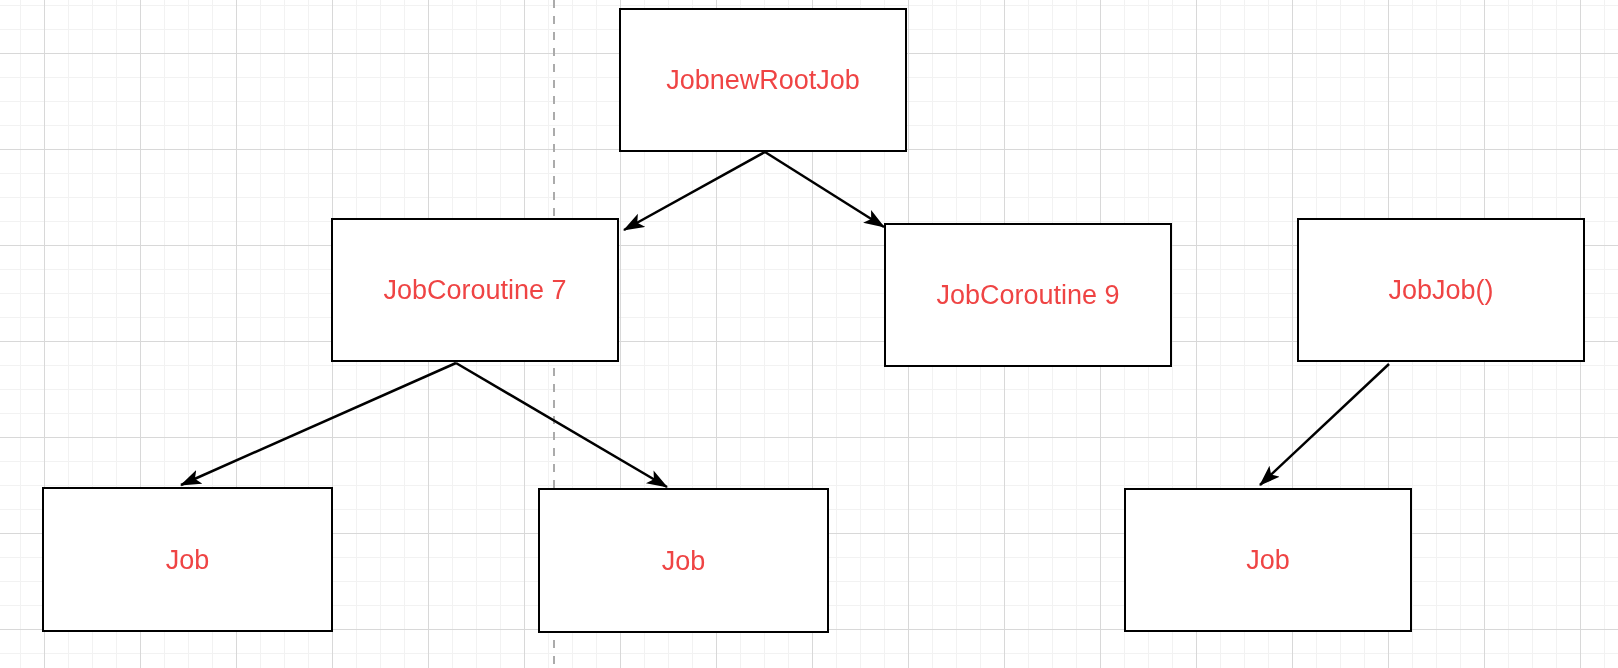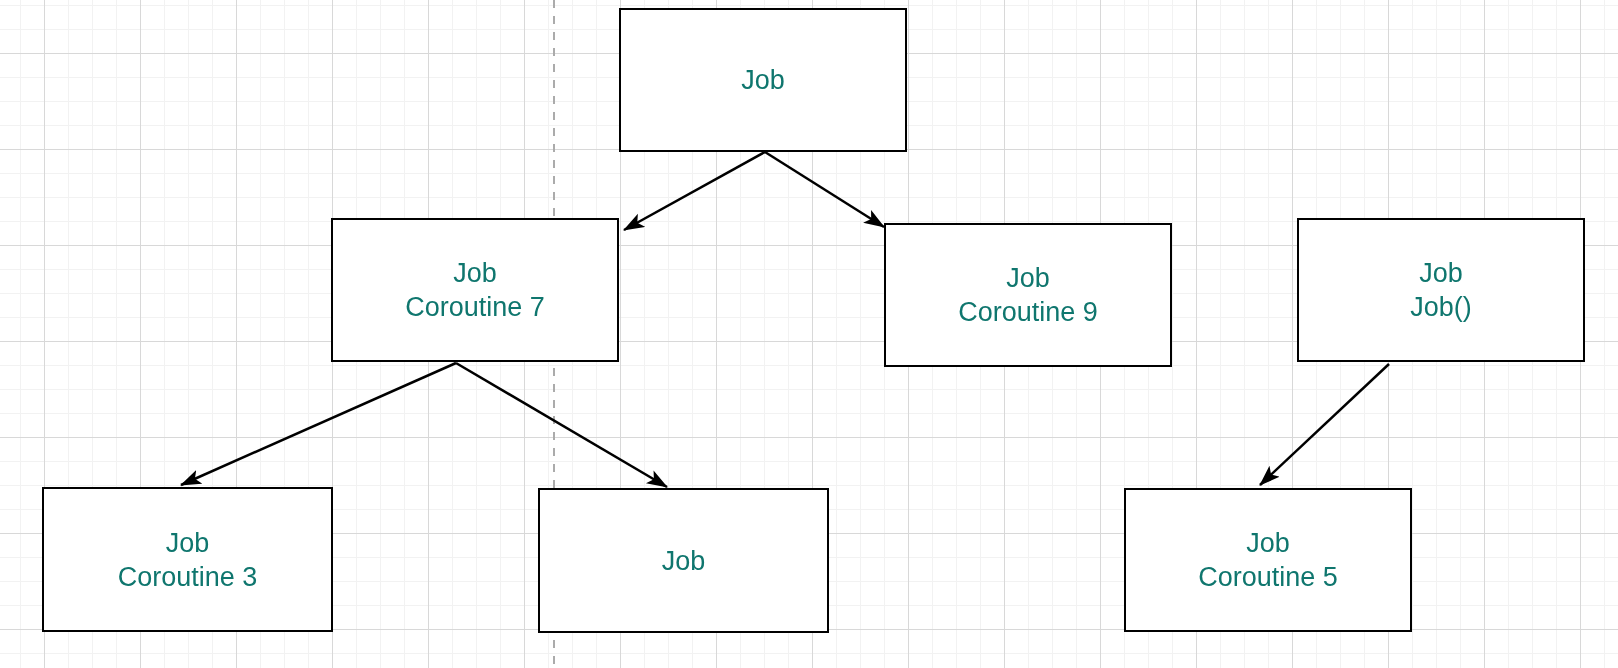--- a/index.html
+++ b/index.html
@@ -32,26 +32,25 @@
       #ababab 0 8px,
       transparent 8px 16px);
     z-index: 1;
   }
   .node {
     position: absolute;
     box-sizing: border-box;
     background: #ffffff;
     border: 2px solid #000000;
     display: flex;
-    flex-direction: column;
     align-items: center;
     justify-content: center;
     text-align: center;
     z-index: 2;
-    color: #0f766e;
+    color: #ef4444;
     font-size: 27px;
     line-height: 34px;
     white-space: nowrap;
   }
   .edge-layer {
     position: absolute;
     left: 0;
     top: 0;
     width: 1618px;
     height: 668px;
@@ -73,49 +72,48 @@
 </style>
 </head>
 <body>
 
 <div class="canvas">
 
   <div class="guide-line"></div>
 
   <div class="node n-root">
     <span>Job</span>
+    <span>newRootJob</span>
   </div>
 
   <div class="node n-c1">
     <span>Job</span>
     <span>Coroutine 7</span>
   </div>
 
   <div class="node n-c2">
     <span>Job</span>
     <span>Coroutine 9</span>
   </div>
 
   <div class="node n-jobf">
     <span>Job</span>
     <span>Job()</span>
   </div>
 
   <div class="node n-c3">
     <span>Job</span>
-    <span>Coroutine 3</span>
   </div>
 
   <div class="node n-c4">
     <span>Job</span>
   </div>
 
   <div class="node n-c5">
     <span>Job</span>
-    <span>Coroutine 5</span>
   </div>
 
   <svg class="edge-layer" viewBox="0 0 1618 668">
     <defs>
       <marker id="arrowhead" markerUnits="userSpaceOnUse" markerWidth="24" markerHeight="17" refX="20" refY="7.5" orient="auto">
         <path d="M 0 0 L 21 7.5 L 0 15 L 4.8 7.5 Z" fill="#000000"></path>
       </marker>
     </defs>
     <line x1="765" y1="152" x2="624" y2="230" marker-end="url(#arrowhead)"></line>
     <line x1="765" y1="152" x2="884" y2="227" marker-end="url(#arrowhead)"></line>

